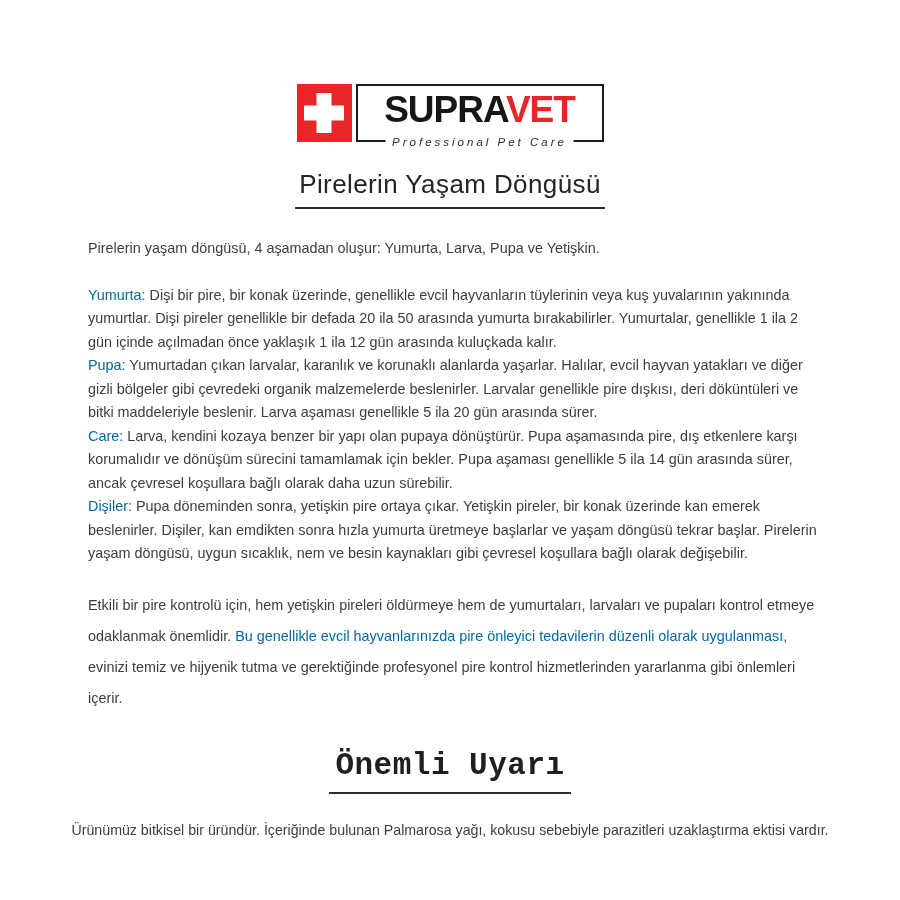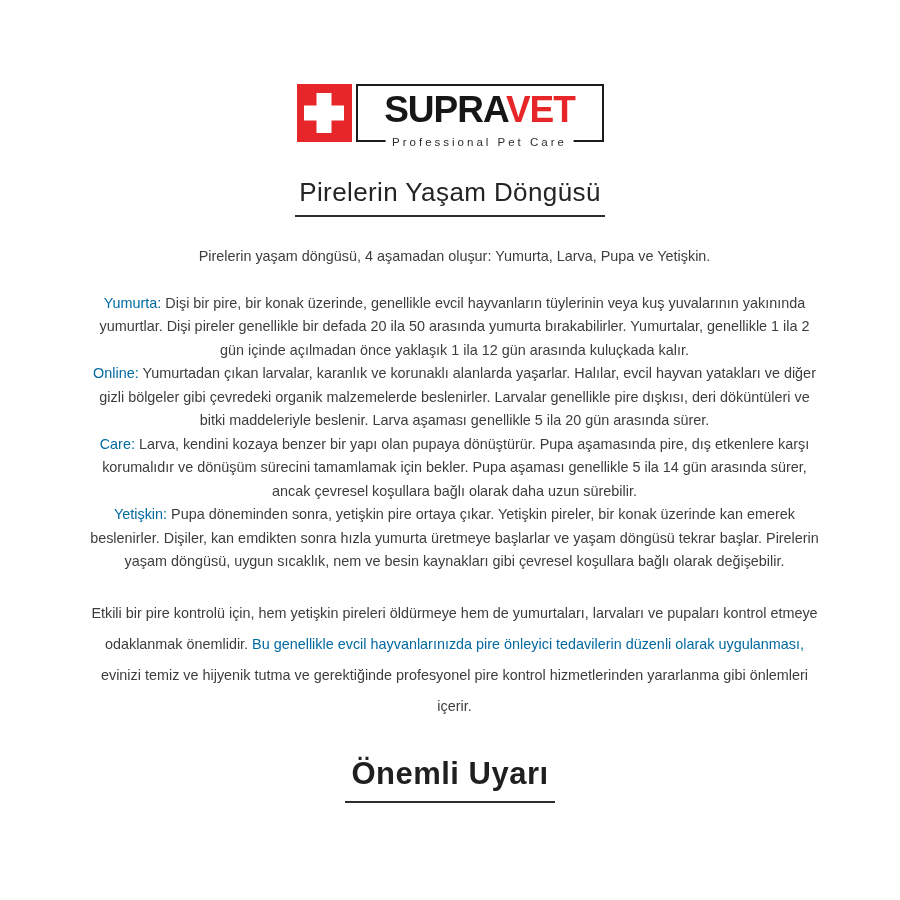--- a/index.html
+++ b/index.html
@@ -36,37 +36,37 @@
   }
   .logo-word {
     font-size: 37px; font-weight: 800; letter-spacing: -1px;
     line-height: 1; color: #161616; padding-bottom: 8px; white-space: nowrap;
   }
   .logo-word .vet { color: #e62629; }
   .logo-tagline {
     position: absolute; left: 50%; bottom: -8px; transform: translateX(-50%);
     background: #ffffff; padding: 0 7px;
     font-size: 11.5px; letter-spacing: 3px; font-weight: 500;
-    color: #2c2c2c; white-space: nowrap;
+    color: #2c2c2c; white-space: nowrap; font-style: italic;
   }
 
   
-  h1.title { text-align: center; margin-top: 30px; font-weight: 500; }
+  h1.title { text-align: center; margin-top: 22px; font-weight: 500; }
   h1.title .u {
     display: inline-block; font-size: 26px; letter-spacing: 0.4px; color: #242424;
     border-bottom: 2px solid #2e2e2e; padding: 0 4px 7px 4px;
   }
   h2.warning-title { text-align: center; margin-top: 34px; font-weight: 700; }
   h2.warning-title .u {
     display: inline-block; font-size: 31px; letter-spacing: 0.5px; color: #1f1f1f;
-    border-bottom: 2px solid #2e2e2e; padding: 0 6px 9px 6px;
+    border-bottom: 2px solid #2e2e2e; padding: 0 6px 9px 6px; font-family: Liberation Mono, monospace;
   }
 
   
-  .content { width: 733px; margin: 0 auto 4px auto; padding-left: 0; margin-left: 88px; text-align: center; }
+  .content { width: 733px; margin: 0 auto 4px auto; padding-left: 0; margin-left: 88px; }
   .intro { margin-top: 28px; font-size: 14.4px; line-height: 23.5px; color: #3d3d3d; }
   .stages { margin-top: 23px; }
   .stage { font-size: 14.4px; line-height: 23.5px; color: #3d3d3d; }
   .red { color: #0369a1; }
   .stage .label { font-weight: 400; }
   .control { margin-top: 24px; font-size: 14.4px; line-height: 31px; color: #3d3d3d; }
 
   
   .warning-lines {
     width: 762px; margin: 24px auto 0 auto; text-align: center;
@@ -96,40 +96,41 @@
   <div class="content">
 
     <p class="intro">Pirelerin yaşam döngüsü, 4 aşamadan oluşur: Yumurta, Larva, Pupa ve Yetişkin.</p>
 
     <div class="stages">
       <p class="stage">
         <span class="label red">Yumurta:</span>
         <span>Dişi bir pire, bir konak üzerinde, genellikle evcil hayvanların tüylerinin veya kuş yuvalarının yakınında yumurtlar. Dişi pireler genellikle bir defada 20 ila 50 arasında yumurta bırakabilirler. Yumurtalar, genellikle 1 ila 2 gün içinde açılmadan önce yaklaşık 1 ila 12 gün arasında kuluçkada kalır.</span>
       </p>
       <p class="stage">
-        <span class="label red">Online:</span>
+        <span class="label red">Pupa:</span>
         <span>Yumurtadan çıkan larvalar, karanlık ve korunaklı alanlarda yaşarlar. Halılar, evcil hayvan yatakları ve diğer gizli bölgeler gibi çevredeki organik malzemelerde beslenirler. Larvalar genellikle pire dışkısı, deri döküntüleri ve bitki maddeleriyle beslenir. Larva aşaması genellikle 5 ila 20 gün arasında sürer.</span>
       </p>
       <p class="stage">
         <span class="label red">Care:</span>
         <span>Larva, kendini kozaya benzer bir yapı olan pupaya dönüştürür. Pupa aşamasında pire, dış etkenlere karşı korumalıdır ve dönüşüm sürecini tamamlamak için bekler. Pupa aşaması genellikle 5 ila 14 gün arasında sürer, ancak çevresel koşullara bağlı olarak daha uzun sürebilir.</span>
       </p>
       <p class="stage">
-        <span class="label red">Yetişkin:</span>
+        <span class="label red">Dişiler:</span>
         <span>Pupa döneminden sonra, yetişkin pire ortaya çıkar. Yetişkin pireler, bir konak üzerinde kan emerek beslenirler. Dişiler, kan emdikten sonra hızla yumurta üretmeye başlarlar ve yaşam döngüsü tekrar başlar. Pirelerin yaşam döngüsü, uygun sıcaklık, nem ve besin kaynakları gibi çevresel koşullara bağlı olarak değişebilir.</span>
       </p>
     </div>
 
     <p class="control">
       <span>Etkili bir pire kontrolü için, hem yetişkin pireleri öldürmeye hem de yumurtaları, larvaları ve pupaları kontrol etmeye odaklanmak önemlidir.</span>
       <span class="red">Bu genellikle evcil hayvanlarınızda pire önleyici tedavilerin düzenli olarak uygulanması,</span>
       <span>evinizi temiz ve hijyenik tutma ve gerektiğinde profesyonel pire kontrol hizmetlerinden yararlanma gibi önlemleri içerir.</span>
     </p>
   </div>
 
   <h2 class="warning-title">
     <span class="u">Önemli Uyarı</span>
   </h2>
 
   <div class="warning-lines">
+    <p>Ürünümüz bitkisel bir üründür. İçeriğinde bulunan Palmarosa yağı, kokusu sebebiyle parazitleri uzaklaştırma ektisi vardır.</p>
   </div>
 
 </div>
 
 </body></html>

